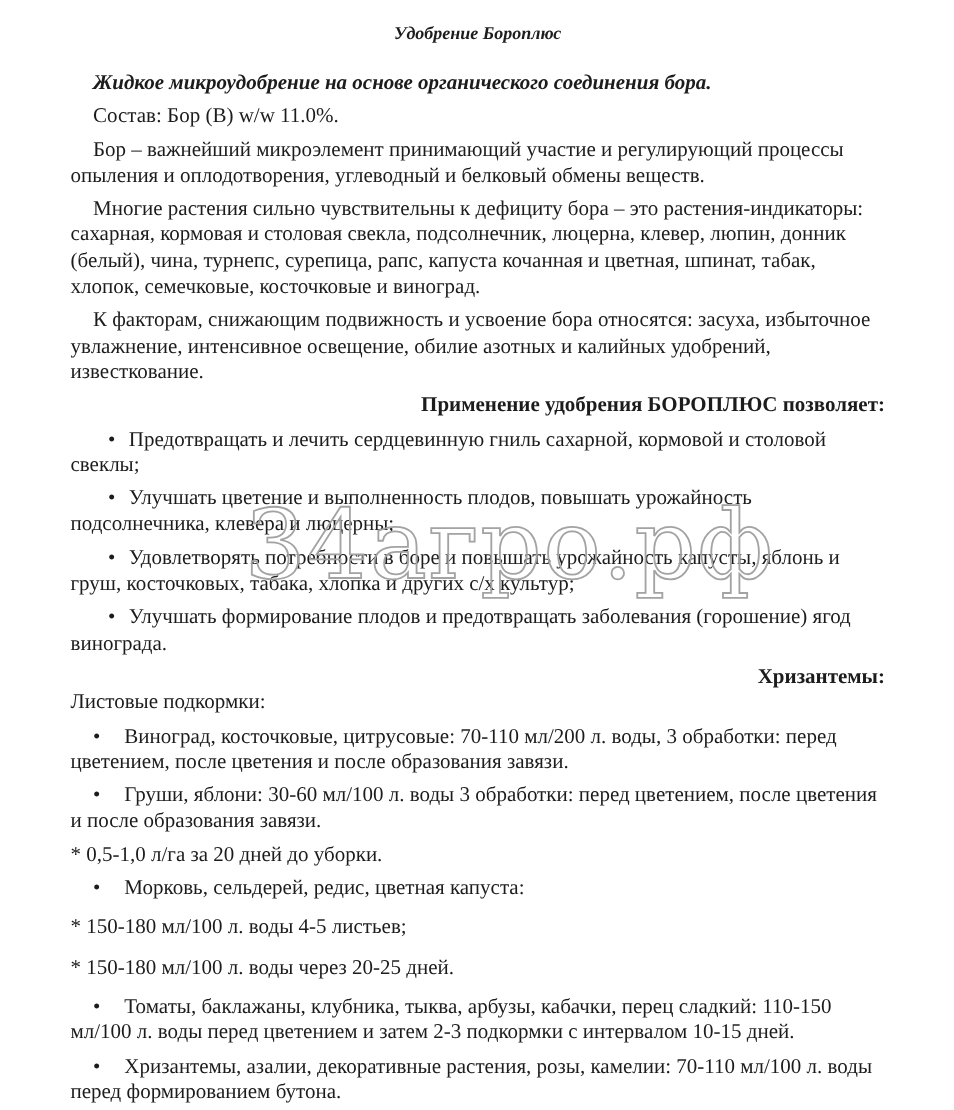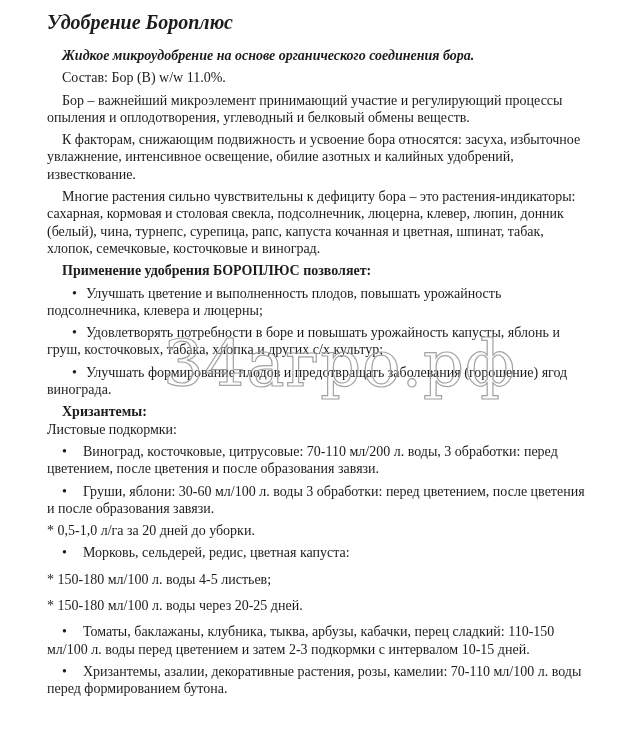--- a/index.html
+++ b/index.html
@@ -14,30 +14,30 @@
     font-size: 14px;
     line-height: 17.3px;
   }
   .content {
     position: relative;
     padding: 6px 46px 0 47px;
     z-index: 2;
   }
   .doc-title {
     margin: 4px 0 13px 0;
-    text-align: left;
-    font-size: 20px;
+    text-align: center;
+    font-size: 12px;
     line-height: 24px;
     font-weight: bold;
     font-style: italic;
   }
   p { margin: 0 0 5px 0; }
   .indent { text-indent: 15px; }
   .bolditalic { font-weight: bold; font-style: italic; }
-  .bold { font-weight: bold; }
+  .bold { font-weight: bold; text-align: right; }
   
   .bullet-a { text-indent: 25px; }
   .bullet-a .bm { padding-right: 9px; }
   
   .bullet-b { text-indent: 15px; }
   .bullet-b .bm { padding-right: 16px; }
   .tight { margin-bottom: 0; }
   .spaced { margin-bottom: 9px; font-family: Liberation Serif, serif; }
   .watermark {
     position: absolute;
@@ -64,26 +64,27 @@
   <div class="content">
 
     <h1 class="doc-title">Удобрение Бороплюс</h1>
 
     <p class="indent bolditalic">Жидкое микроудобрение на основе органического соединения бора.</p>
 
     <p class="indent">Состав: Бор (B) w/w 11.0%.</p>
 
     <p class="indent">Бор – важнейший микроэлемент принимающий участие и регулирующий процессы опыления и оплодотворения, углеводный и белковый обмены веществ.</p>
 
+    <p class="indent">Многие растения сильно чувствительны к дефициту бора – это растения-индикаторы: сахарная, кормовая и столовая свекла, подсолнечник, люцерна, клевер, люпин, донник (белый), чина, турнепс, сурепица, рапс, капуста кочанная и цветная, шпинат, табак, хлопок, семечковые, косточковые и виноград.</p>
+
     <p class="indent">К факторам, снижающим подвижность и усвоение бора относятся: засуха, избыточное увлажнение, интенсивное освещение, обилие азотных и калийных удобрений, известкование.</p>
-
-    <p class="indent">Многие растения сильно чувствительны к дефициту бора – это растения-индикаторы: сахарная, кормовая и столовая свекла, подсолнечник, люцерна, клевер, люпин, донник (белый), чина, турнепс, сурепица, рапс, капуста кочанная и цветная, шпинат, табак, хлопок, семечковые, косточковые и виноград.</p>
 
     <p class="indent bold">Применение удобрения БОРОПЛЮС позволяет:</p>
 
+    <p class="bullet-a"><span class="bm">•</span><span>Предотвращать и лечить сердцевинную гниль сахарной, кормовой и столовой свеклы;</span></p>
 
     <p class="bullet-a"><span class="bm">•</span><span>Улучшать цветение и выполненность плодов, повышать урожайность подсолнечника, клевера и люцерны;</span></p>
 
     <p class="bullet-a"><span class="bm">•</span><span>Удовлетворять потребности в боре и повышать урожайность капусты, яблонь и груш, косточковых, табака, хлопка и других с/х культур;</span></p>
 
     <p class="bullet-a"><span class="bm">•</span><span>Улучшать формирование плодов и предотвращать заболевания (горошение) ягод винограда.</span></p>
 
     <p class="indent bold tight">Хризантемы:</p>
 
     <p>Листовые подкормки:</p>

